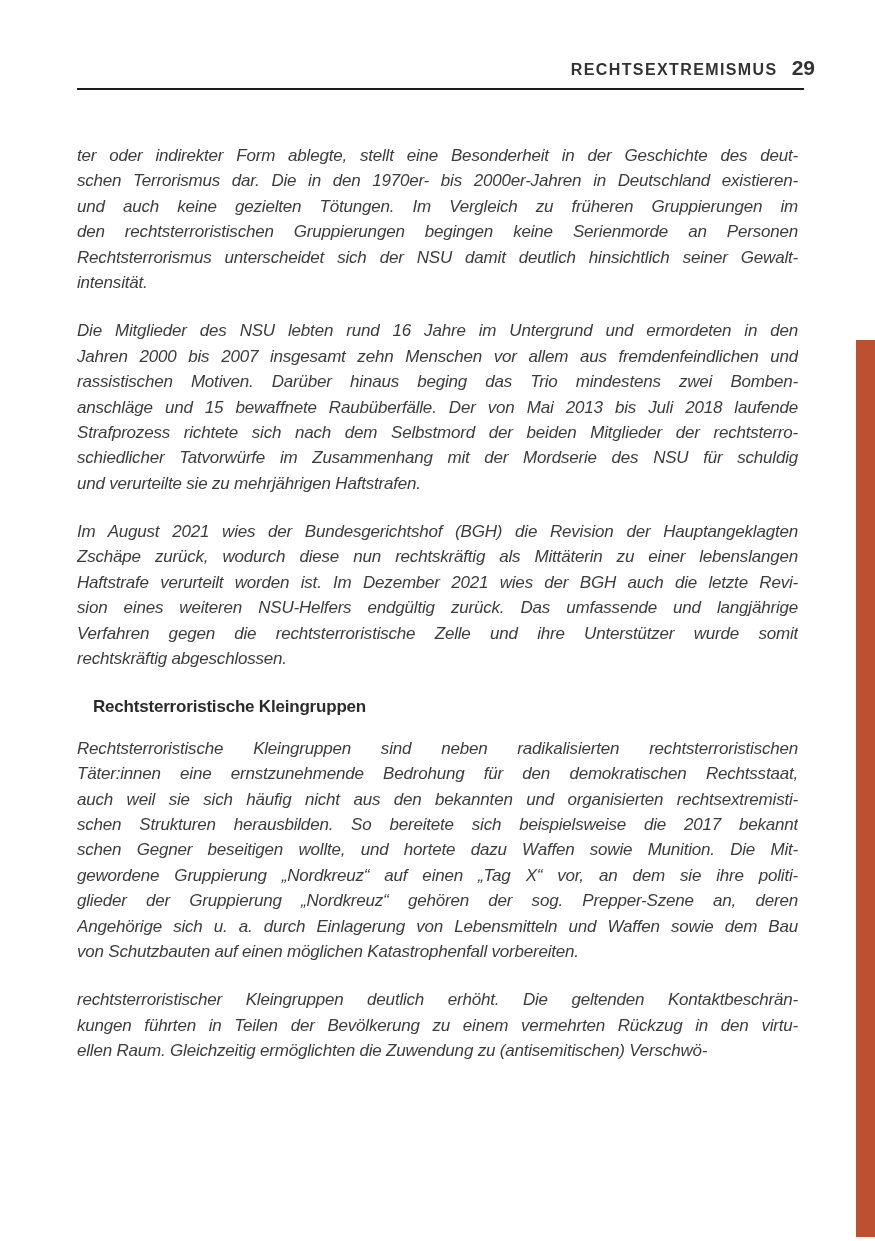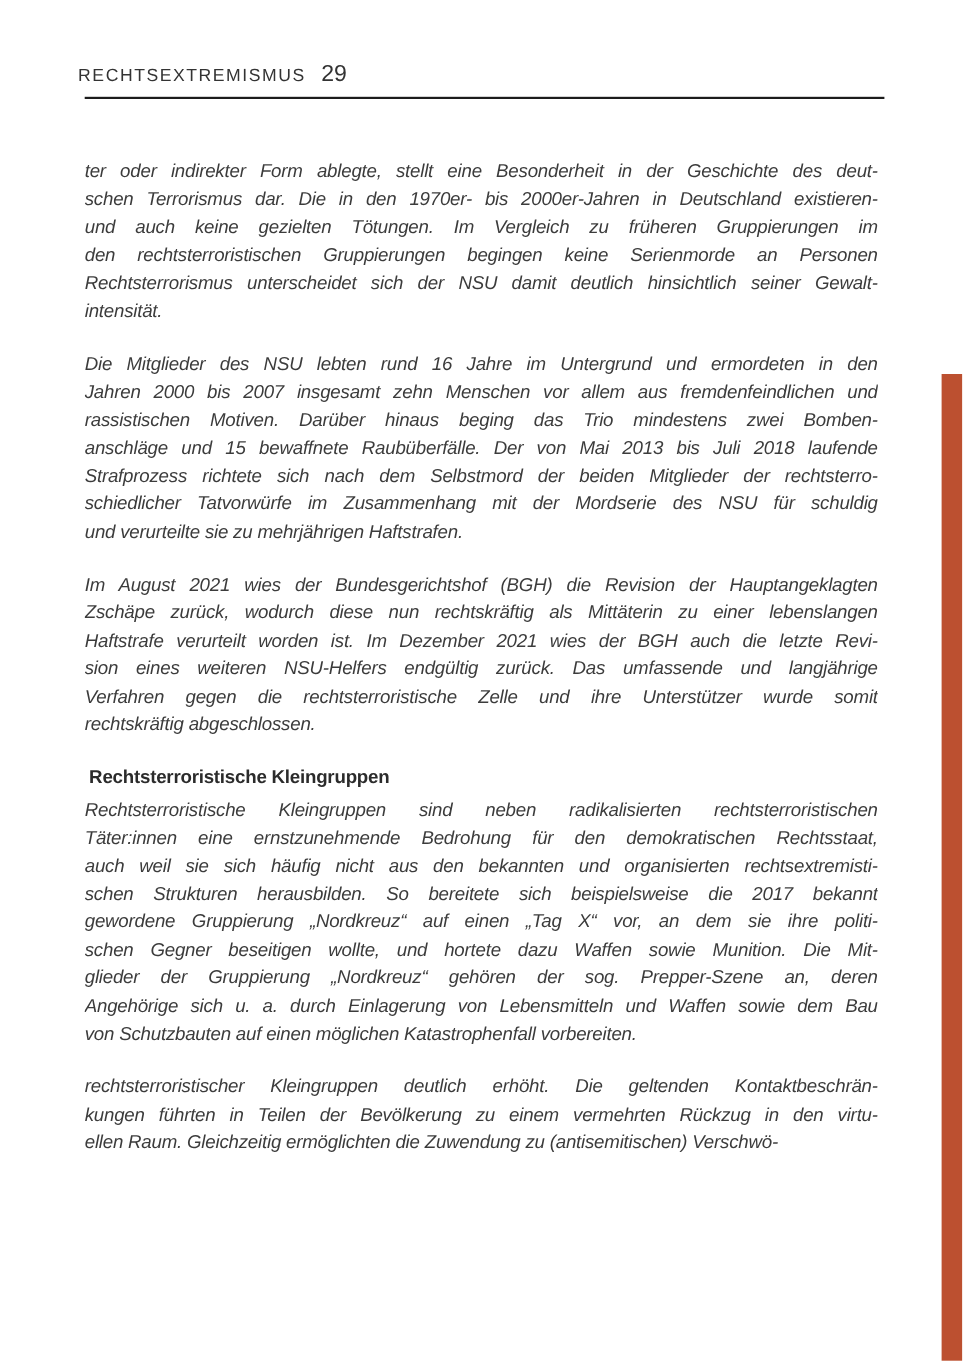--- a/index.html
+++ b/index.html
@@ -11,25 +11,27 @@
     position: relative;
     width: 875px;
     height: 1241px;
     background: #ffffff;
     overflow: hidden;
     font-family: "Liberation Sans", "DejaVu Sans", sans-serif;
   }
   
   .header-row {
     position: absolute;
-    left: 71px;
+    left: 88px;
     top: 56px;
     width: 727px;
+    text-align: right;
     white-space: nowrap;
     color: #333333;
+    font-weight: bold;
   }
   .header-label {
     font-size: 16px;
     letter-spacing: 1.4px;
     color: #333333;
   }
   .header-pagenum {
     font-size: 21px;
     margin-left: 14px;
     letter-spacing: 0;
@@ -54,21 +56,21 @@
     line-height: 25.4px;
     color: #3c3c3c;
   }
   .para {
     margin: 0 0 23px 0;
     font-style: italic;
   }
   .heading {
     font-weight: bold;
     color: #2b2b2b;
-    margin: 4px;
+    margin: 16px;
     text-align: left;
   }
   .line {
     text-align: justify;
     text-align-last: justify;
     white-space: normal;
     overflow: hidden;
     height: 25.4px;
   }
   .line.last {
@@ -120,22 +122,22 @@
         <div class="line">sion eines weiteren NSU-Helfers endgültig zurück. Das umfassende und langjährige</div>
         <div class="line">Verfahren gegen die rechtsterroristische Zelle und ihre Unterstützer wurde somit</div>
         <div class="line last">rechtskräftig abgeschlossen.</div>
       </div>
       <div class="heading">Rechtsterroristische Kleingruppen</div>
       <div class="para">
         <div class="line">Rechtsterroristische Kleingruppen sind neben radikalisierten rechtsterroristischen</div>
         <div class="line">Täter:innen eine ernstzunehmende Bedrohung für den demokratischen Rechtsstaat,</div>
         <div class="line">auch weil sie sich häufig nicht aus den bekannten und organisierten rechtsextremisti-</div>
         <div class="line">schen Strukturen herausbilden. So bereitete sich beispielsweise die 2017 bekannt</div>
+        <div class="line">schen Gegner beseitigen wollte, und hortete dazu Waffen sowie Munition. Die Mit-</div>
         <div class="line">gewordene Gruppierung „Nordkreuz“ auf einen „Tag X“ vor, an dem sie ihre politi-</div>
-        <div class="line">schen Gegner beseitigen wollte, und hortete dazu Waffen sowie Munition. Die Mit-</div>
         <div class="line">glieder der Gruppierung „Nordkreuz“ gehören der sog. Prepper-Szene an, deren</div>
         <div class="line">Angehörige sich u. a. durch Einlagerung von Lebensmitteln und Waffen sowie dem Bau</div>
         <div class="line last">von Schutzbauten auf einen möglichen Katastrophenfall vorbereiten.</div>
       </div>
       <div class="para">
         <div class="line">rechtsterroristischer Kleingruppen deutlich erhöht. Die geltenden Kontaktbeschrän-</div>
         <div class="line">kungen führten in Teilen der Bevölkerung zu einem vermehrten Rückzug in den virtu-</div>
         <div class="line last">ellen Raum. Gleichzeitig ermöglichten die Zuwendung zu (antisemitischen) Verschwö-</div>
       </div>
     </div>

